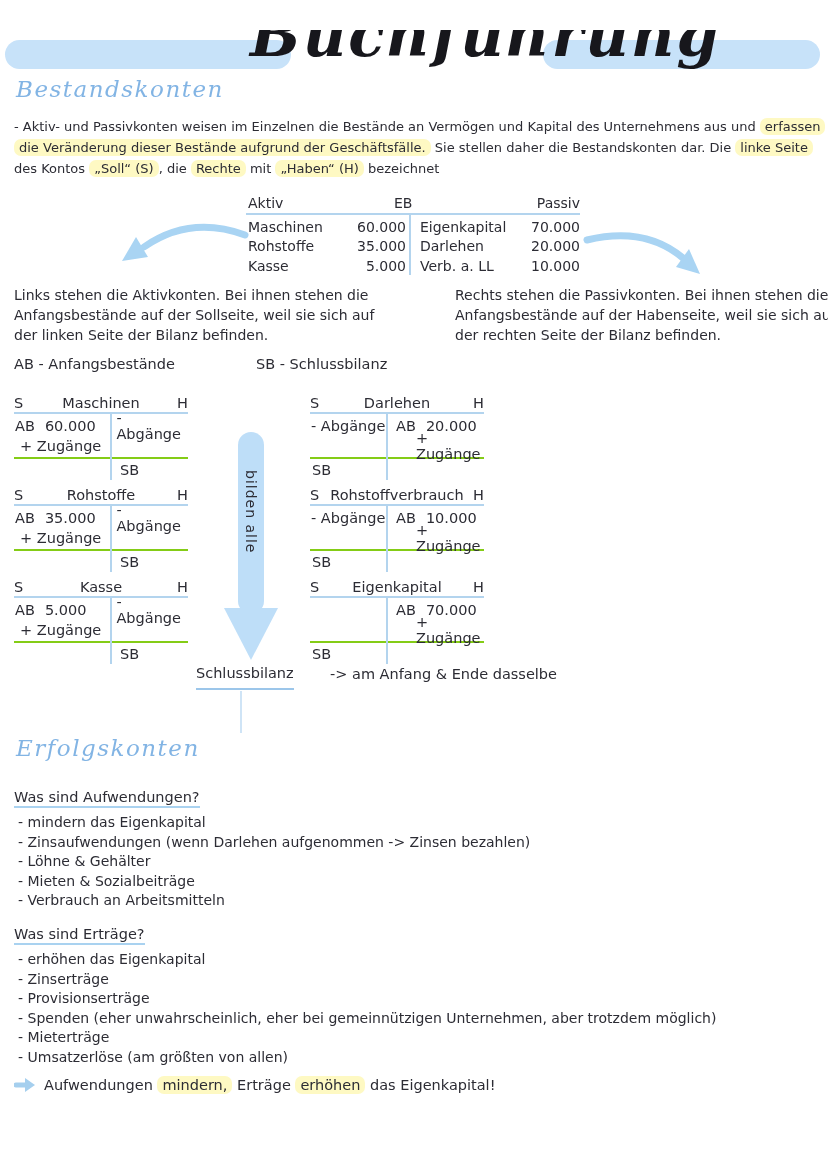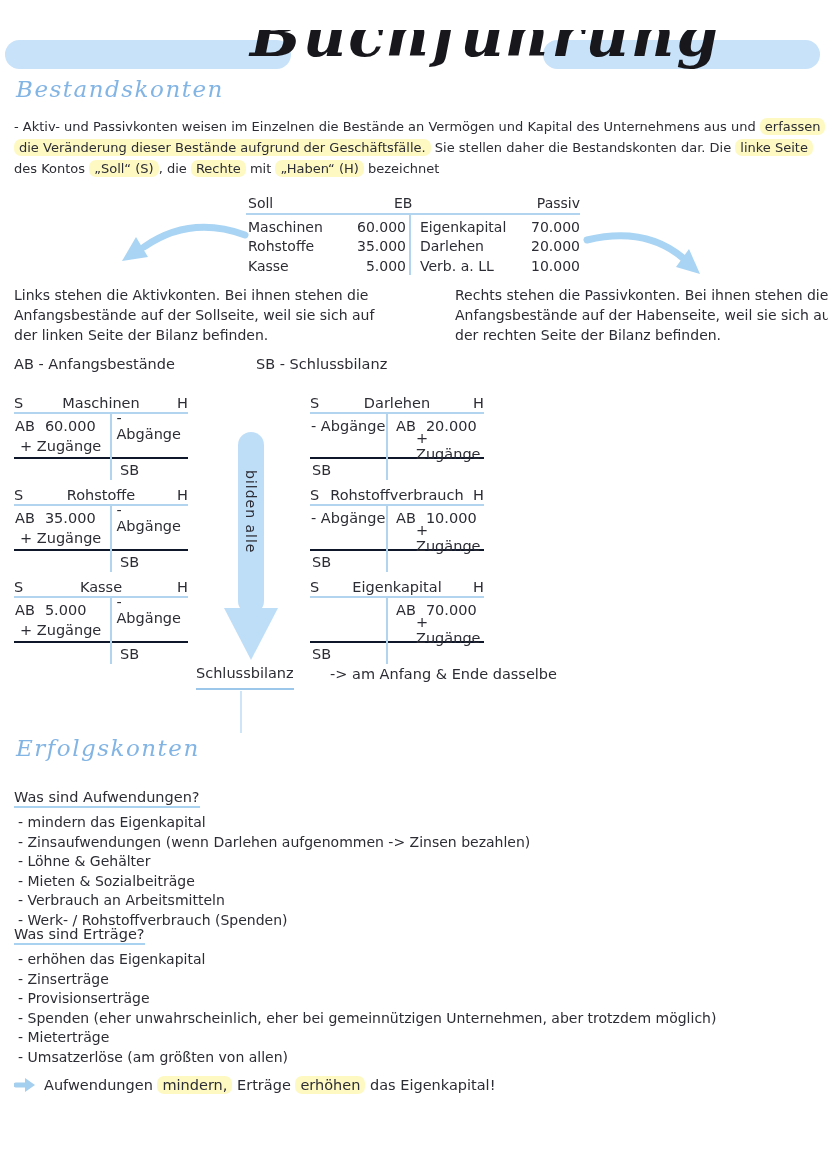--- a/index.html
+++ b/index.html
@@ -48,21 +48,21 @@
   .trow{display:flex;height:20px;align-items:center;}
   .divider{position:absolute;width:2px;background:#b3d4ee;top:21px;height:67px;}
   .tacc-l .divider{left:96px;}
   .tacc-r .divider{left:76px;}
   .cell-ab{display:flex;gap:10px;padding-left:1px;width:95px;}
   .tacc-r .cell-ab{width:auto;padding-left:10px;}
   .cell-right{padding-left:10px;}
   .cell-zu-l{padding-left:6px;}
   .cell-zu-r{padding-left:106px;}
   .cell-ab-r{width:75px;padding-left:1px;}
-  .sbrow{border-top:2px solid #0f172a;height:22px;display:flex;align-items:center;margin-top:1px;}
+  .sbrow{border-top:2px solid #84cc16;height:22px;display:flex;align-items:center;margin-top:1px;}
   .tacc-l .sbrow span{margin-left:106px;}
   .tacc-r .sbrow span{margin-left:2px;}
   
   .bilden-label{left:243px;top:470px;writing-mode:vertical-lr;font-size:14px;letter-spacing:1px;color:#2c2c34;}
   .schluss{left:196px;top:665px;font-size:14.5px;border-bottom:2px solid #9cc6ea;padding-bottom:7px;}
   .schluss-line{left:240px;top:691px;width:2px;height:42px;background:#cfe4f6;}
   .anfang-note{left:310px;top:666px;font-size:14.5px;margin-left:20px;}
   
   .efk-block{width:800px;font-size:14px;}
   .efk-title{display:inline-block;border-bottom:2px solid #a9d2f0;padding-bottom:1px;
@@ -83,21 +83,21 @@
 <div class="abs script-heading" style="left:16px;top:76px;">Bestandskonten</div>
 
 <div class="abs intro">
   <div><span>- Aktiv- und Passivkonten weisen im Einzelnen die Bestände an Vermögen und Kapital des Unternehmens aus und </span><span class="hl">erfassen</span></div>
   <div><span class="hl">die Veränderung dieser Bestände aufgrund der Geschäftsfälle.</span><span> Sie stellen daher die Bestandskonten dar. Die </span><span class="hl">linke Seite</span></div>
   <div><span>des Kontos </span><span class="hl">„Soll“ (S)</span><span>, die </span><span class="hl">Rechte</span><span> mit </span><span class="hl">„Haben“ (H)</span><span> bezeichnet</span></div>
 </div>
 
 <div class="abs balance">
   <div class="bal-head">
-    <span class="bh-a">Soll</span>
+    <span class="bh-a">Aktiv</span>
     <span class="bh-eb">EB</span>
     <span class="bh-p">Passiv</span>
   </div>
   <div class="bal-body">
     <div class="bal-row">
       <span class="bc1">Maschinen</span>
       <span class="bc2">60.000</span>
       <span class="bc3">Eigenkapital</span>
       <span class="bc4">70.000</span>
     </div>
@@ -296,21 +296,20 @@
 
 <div class="abs script-heading" style="left:16px;top:735px;">Erfolgskonten</div>
 
 <div class="abs efk-block" style="left:14px;top:789px;">
   <div class="efk-title">Was sind Aufwendungen?</div>
   <div class="efk-item">- mindern das Eigenkapital</div>
   <div class="efk-item">- Zinsaufwendungen (wenn Darlehen aufgenommen -&gt; Zinsen bezahlen)</div>
   <div class="efk-item">- Löhne &amp; Gehälter</div>
   <div class="efk-item">- Mieten &amp; Sozialbeiträge</div>
   <div class="efk-item">- Verbrauch an Arbeitsmitteln</div>
-  <div class="efk-item">- Werk- / Rohstoffverbrauch (Spenden)</div>
 </div>
 
 <div class="abs efk-block" style="left:14px;top:926px;">
   <div class="efk-title">Was sind Erträge?</div>
   <div class="efk-item">- erhöhen das Eigenkapital</div>
   <div class="efk-item">- Zinserträge</div>
   <div class="efk-item">- Provisionserträge</div>
   <div class="efk-item">- Spenden (eher unwahrscheinlich, eher bei gemeinnützigen Unternehmen, aber trotzdem möglich)</div>
   <div class="efk-item">- Mieterträge</div>
   <div class="efk-item">- Umsatzerlöse (am größten von allen)</div>

